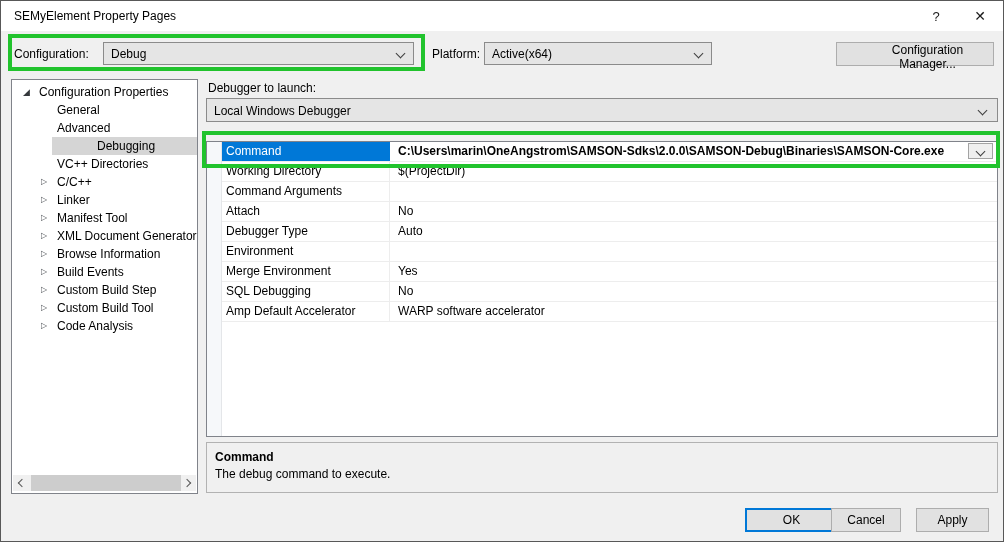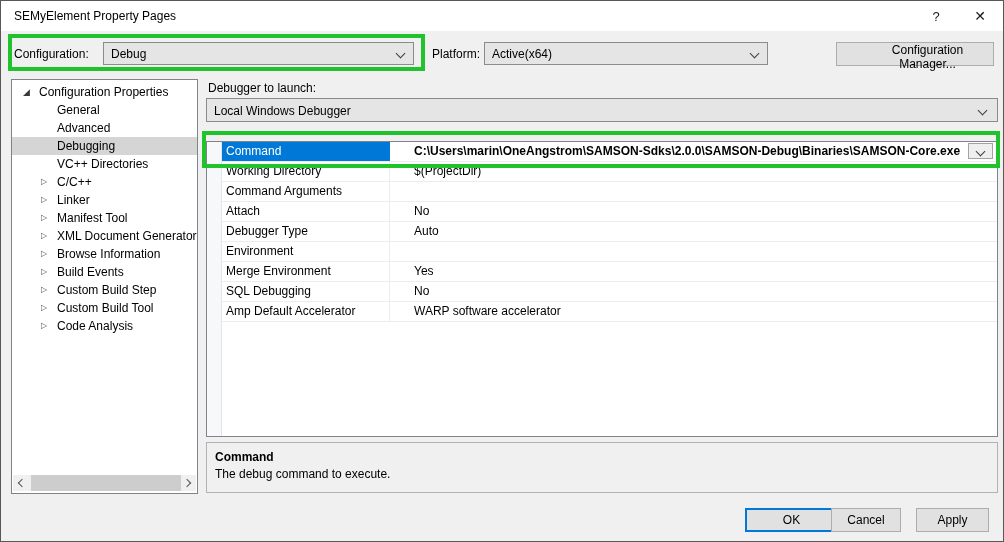--- a/index.html
+++ b/index.html
@@ -23,37 +23,37 @@
   .btn { position:absolute; height:24px; background:#e1e1e1; border:1px solid #adadad; box-sizing:border-box; text-align:center; font:inherit; padding:0; cursor:pointer; }
   .btn-default { border:2px solid #0078d7; }
   
   .green-box { position:absolute; border:4px solid #21c32d; box-sizing:border-box; pointer-events:none; z-index:40; background:transparent; }
   #green-config { left:7px; top:33px; width:417px; height:37px; }
   #green-command { left:201px; top:130px; width:798px; height:37px; }
   
   .tree-panel { position:absolute; left:10px; top:78px; width:187px; height:415px; background:#fff; border:1px solid #80838a; box-sizing:border-box; }
   #tree-items { padding-top:3px; }
   .tree-item { height:18px; display:flex; align-items:center; cursor:pointer; white-space:nowrap; }
-  .tree-item.selected { background:#d5d5d5; }
+  .tree-item.selected { background:#d5d5d5;margin-left:40px; }
   .tree-glyph { width:16px; flex:none; font-family:"DejaVu Sans",sans-serif; font-size:8px; color:#4e5257; line-height:18px; }
   .tree-glyph.exp { font-size:9px; color:#35383c; }
   .tree-label { line-height:18px;text-align:center; }
   .hscroll { position:absolute; left:1px; right:1px; bottom:2px; height:16px; background:#f0f0f0; }
   .sb-arrow { position:absolute; top:0; width:16px; height:16px; cursor:pointer; }
   .sb-left { left:0; } .sb-right { right:0; }
   .chev-l { position:absolute; left:6px; top:5px; width:5px; height:5px; border-left:1.6px solid #555; border-bottom:1.6px solid #555; transform:rotate(45deg); }
   .chev-r { position:absolute; left:4px; top:5px; width:5px; height:5px; border-right:1.6px solid #555; border-top:1.6px solid #555; transform:rotate(45deg); }
   .sb-thumb { position:absolute; left:18px; top:0; width:150px; height:16px; background:#cdcdcd; cursor:pointer; }
   
   .prop-grid { position:absolute; left:205px; top:140px; width:792px; height:296px; background:#fff; border:1px solid #80838a; box-sizing:border-box; }
   .grid-strip { position:absolute; left:0; top:0; bottom:0; width:14px; background:#f6f8fa; border-right:1px solid #e4e6e9; }
   #prop-rows { position:absolute; left:15px; right:0; top:0; }
   .prop-row { position:relative; height:19px; display:flex; border-bottom:1px solid #ededed; cursor:default; }
   .cell-name { width:168px; flex:none; padding-left:4px; line-height:18px; border-right:1px solid #ededed; box-sizing:border-box; white-space:nowrap; overflow:hidden; }
-  .cell-value { flex:1; padding-left:24px; line-height:18px; white-space:nowrap; overflow:hidden; }
+  .cell-value { flex:1; padding-left:8px; line-height:18px; white-space:nowrap; overflow:hidden; }
   .prop-row.selected .cell-name { background:#0078d7; color:#fff; border-right-color:#0078d7; }
   .prop-row.selected .cell-value { font-weight:bold; }
   .val-dd { position:absolute; right:4px; top:1px; width:25px; height:16px; background:#efefef; border:1px solid #a3a3a3; box-sizing:border-box; cursor:pointer; }
   .val-dd .chev-down { right:8px; top:4px; position:absolute; }
   
   .desc-box { position:absolute; left:205px; top:441px; width:792px; height:51px; background:#f0f0f0; border:1px solid #b2b2b2; box-sizing:border-box; }
   .desc-title { margin:7px 0 3px 8px; font-weight:bold; }
   .desc-text { margin-left:8px; }
   
   #btn-ok { left:744px; top:507px; width:93px; }
@@ -70,21 +70,21 @@
     <span class="tb-btn tb-help">?</span>
     <span class="tb-btn tb-close">✕</span>
   </div>
 
   <span class="lbl" style="left:13px;top:46px;">Configuration:</span>
   <div class="combo" style="left:102px;top:41px;width:311px;">
     <span class="combo-text">Debug</span>
     <i class="chev-down"></i>
   </div>
   <span class="lbl" style="left:431px;top:46px;">Platform:</span>
-  <div class="combo" style="left:483px;top:41px;width:284px;">
+  <div class="combo" style="left:483px;top:41px;width:228px;">
     <span class="combo-text">Active(x64)</span>
     <i class="chev-down"></i>
   </div>
   <button class="btn" style="left:835px;top:41px;width:158px;padding-left:25px;">Configuration Manager...</button>
 
   <div class="tree-panel">
     <div id="tree-items">
         <div class="tree-item">
     <span class="tree-glyph exp" style="margin-left: 11px;">◢</span>
     <span class="tree-label">Configuration Properties</span>

